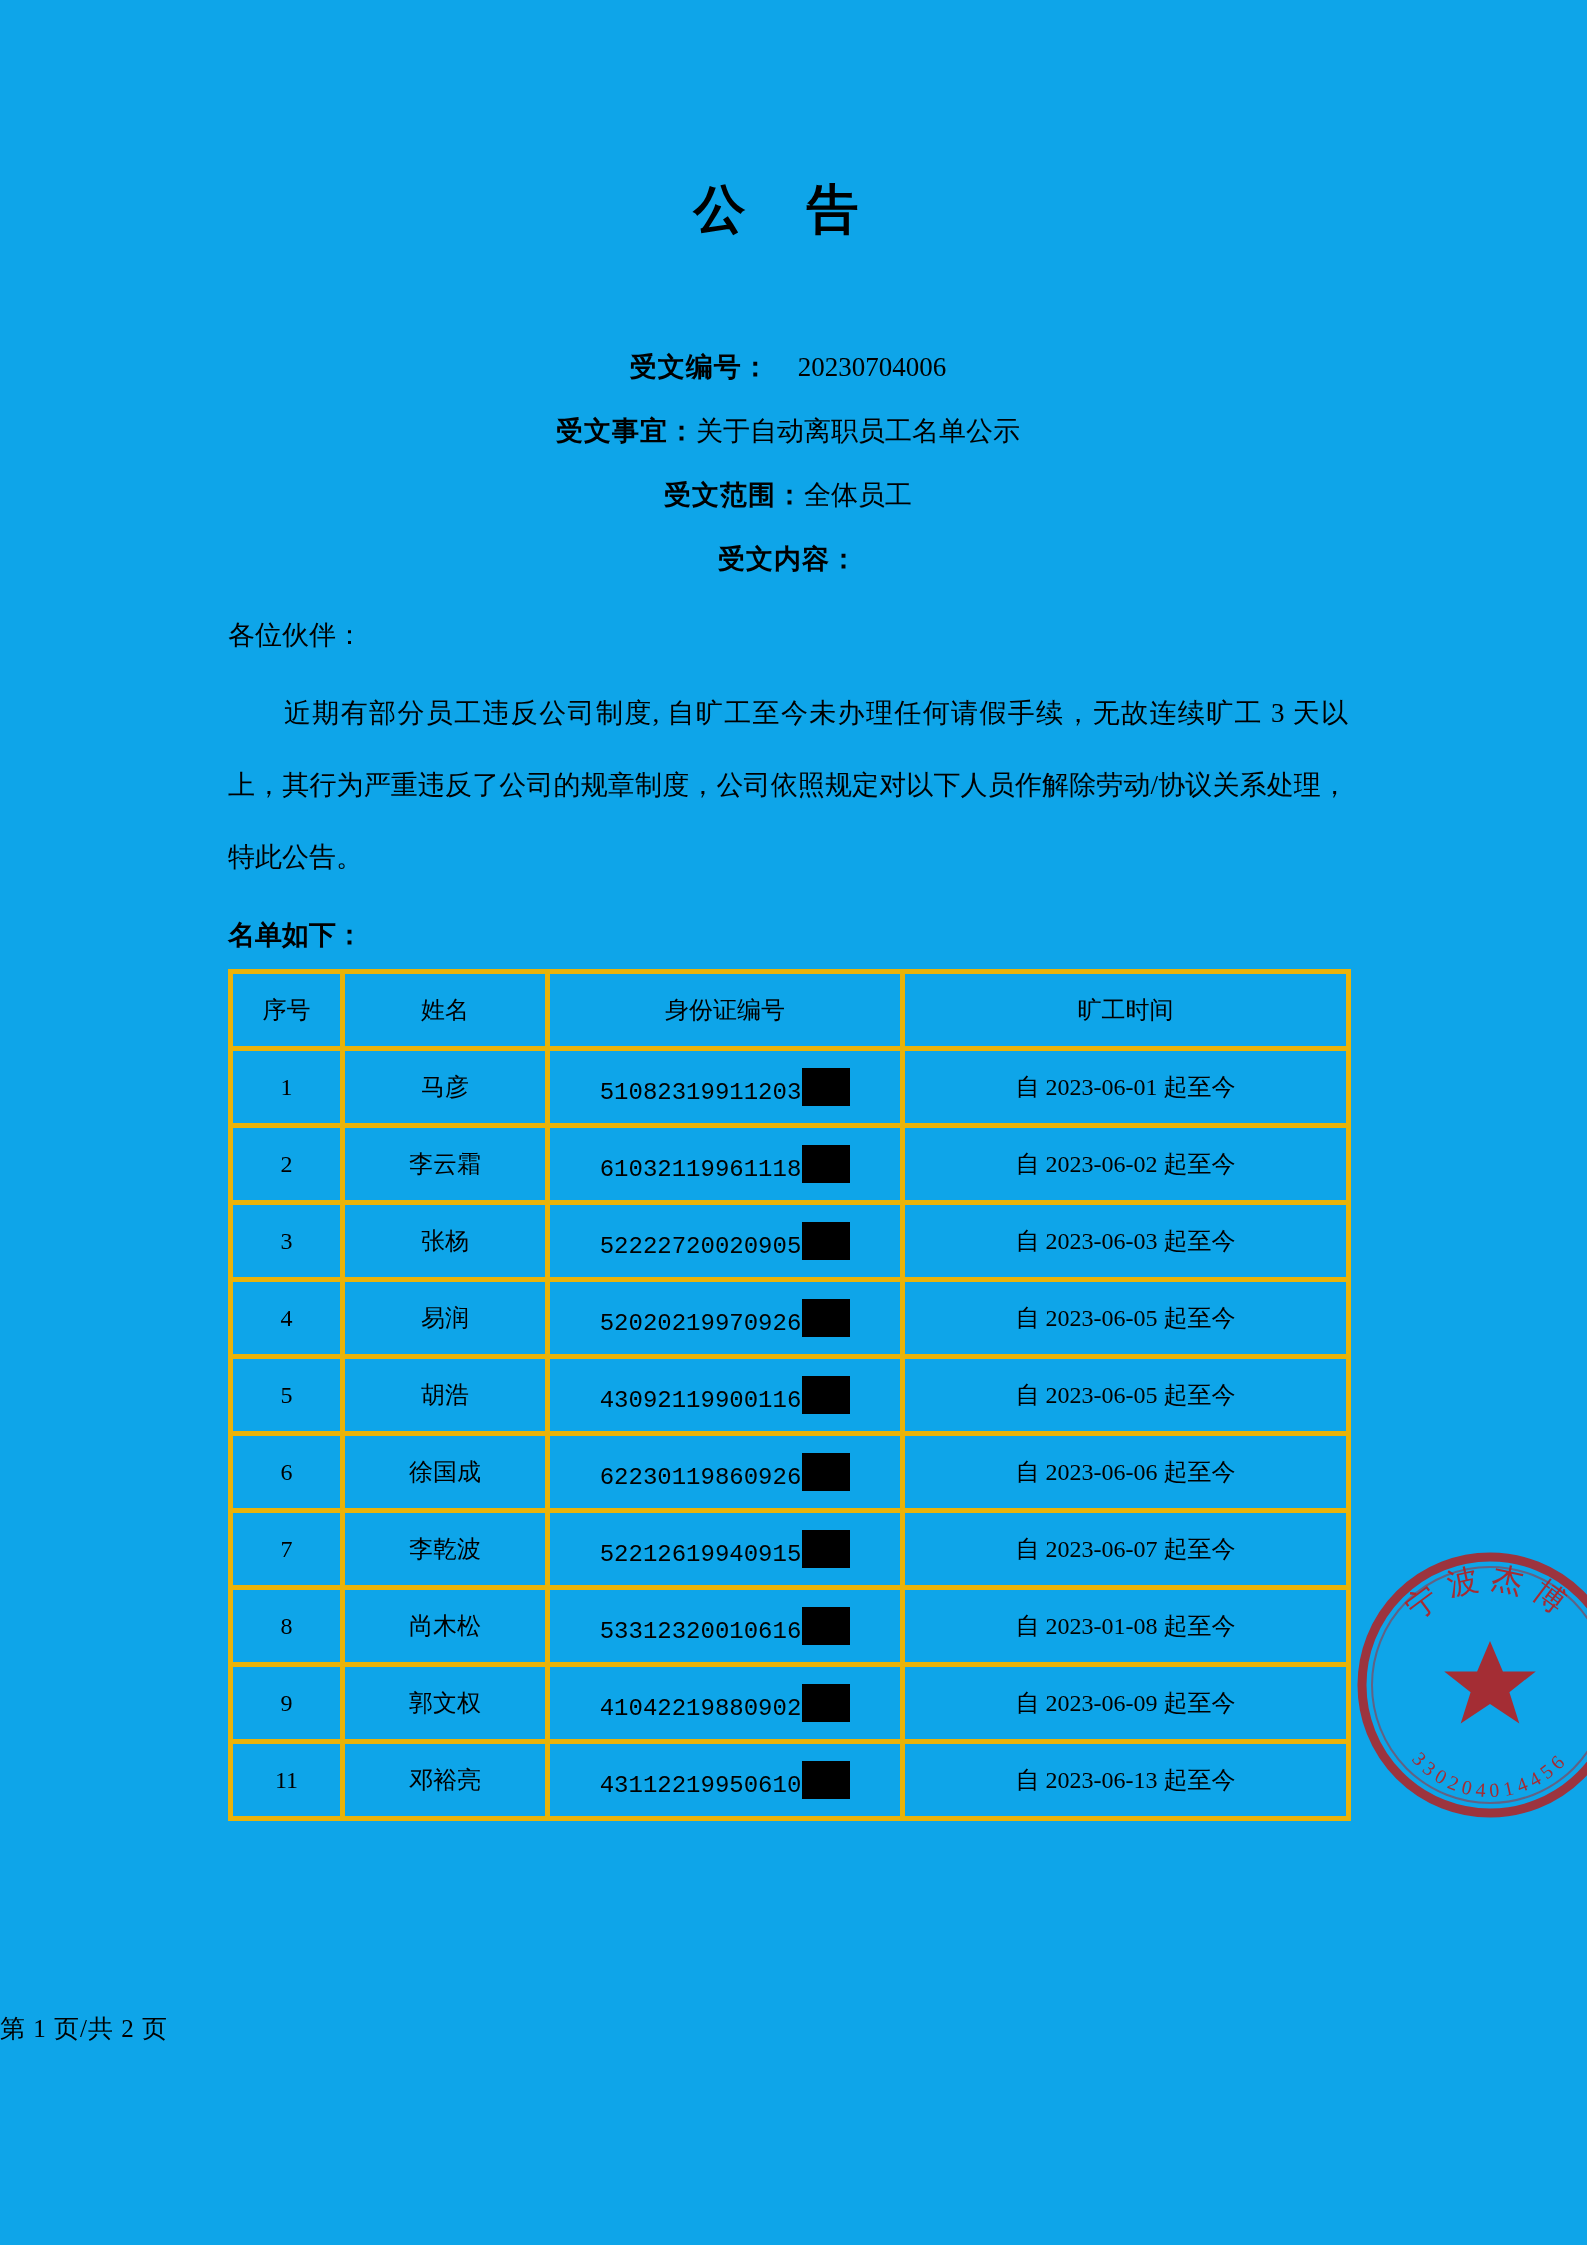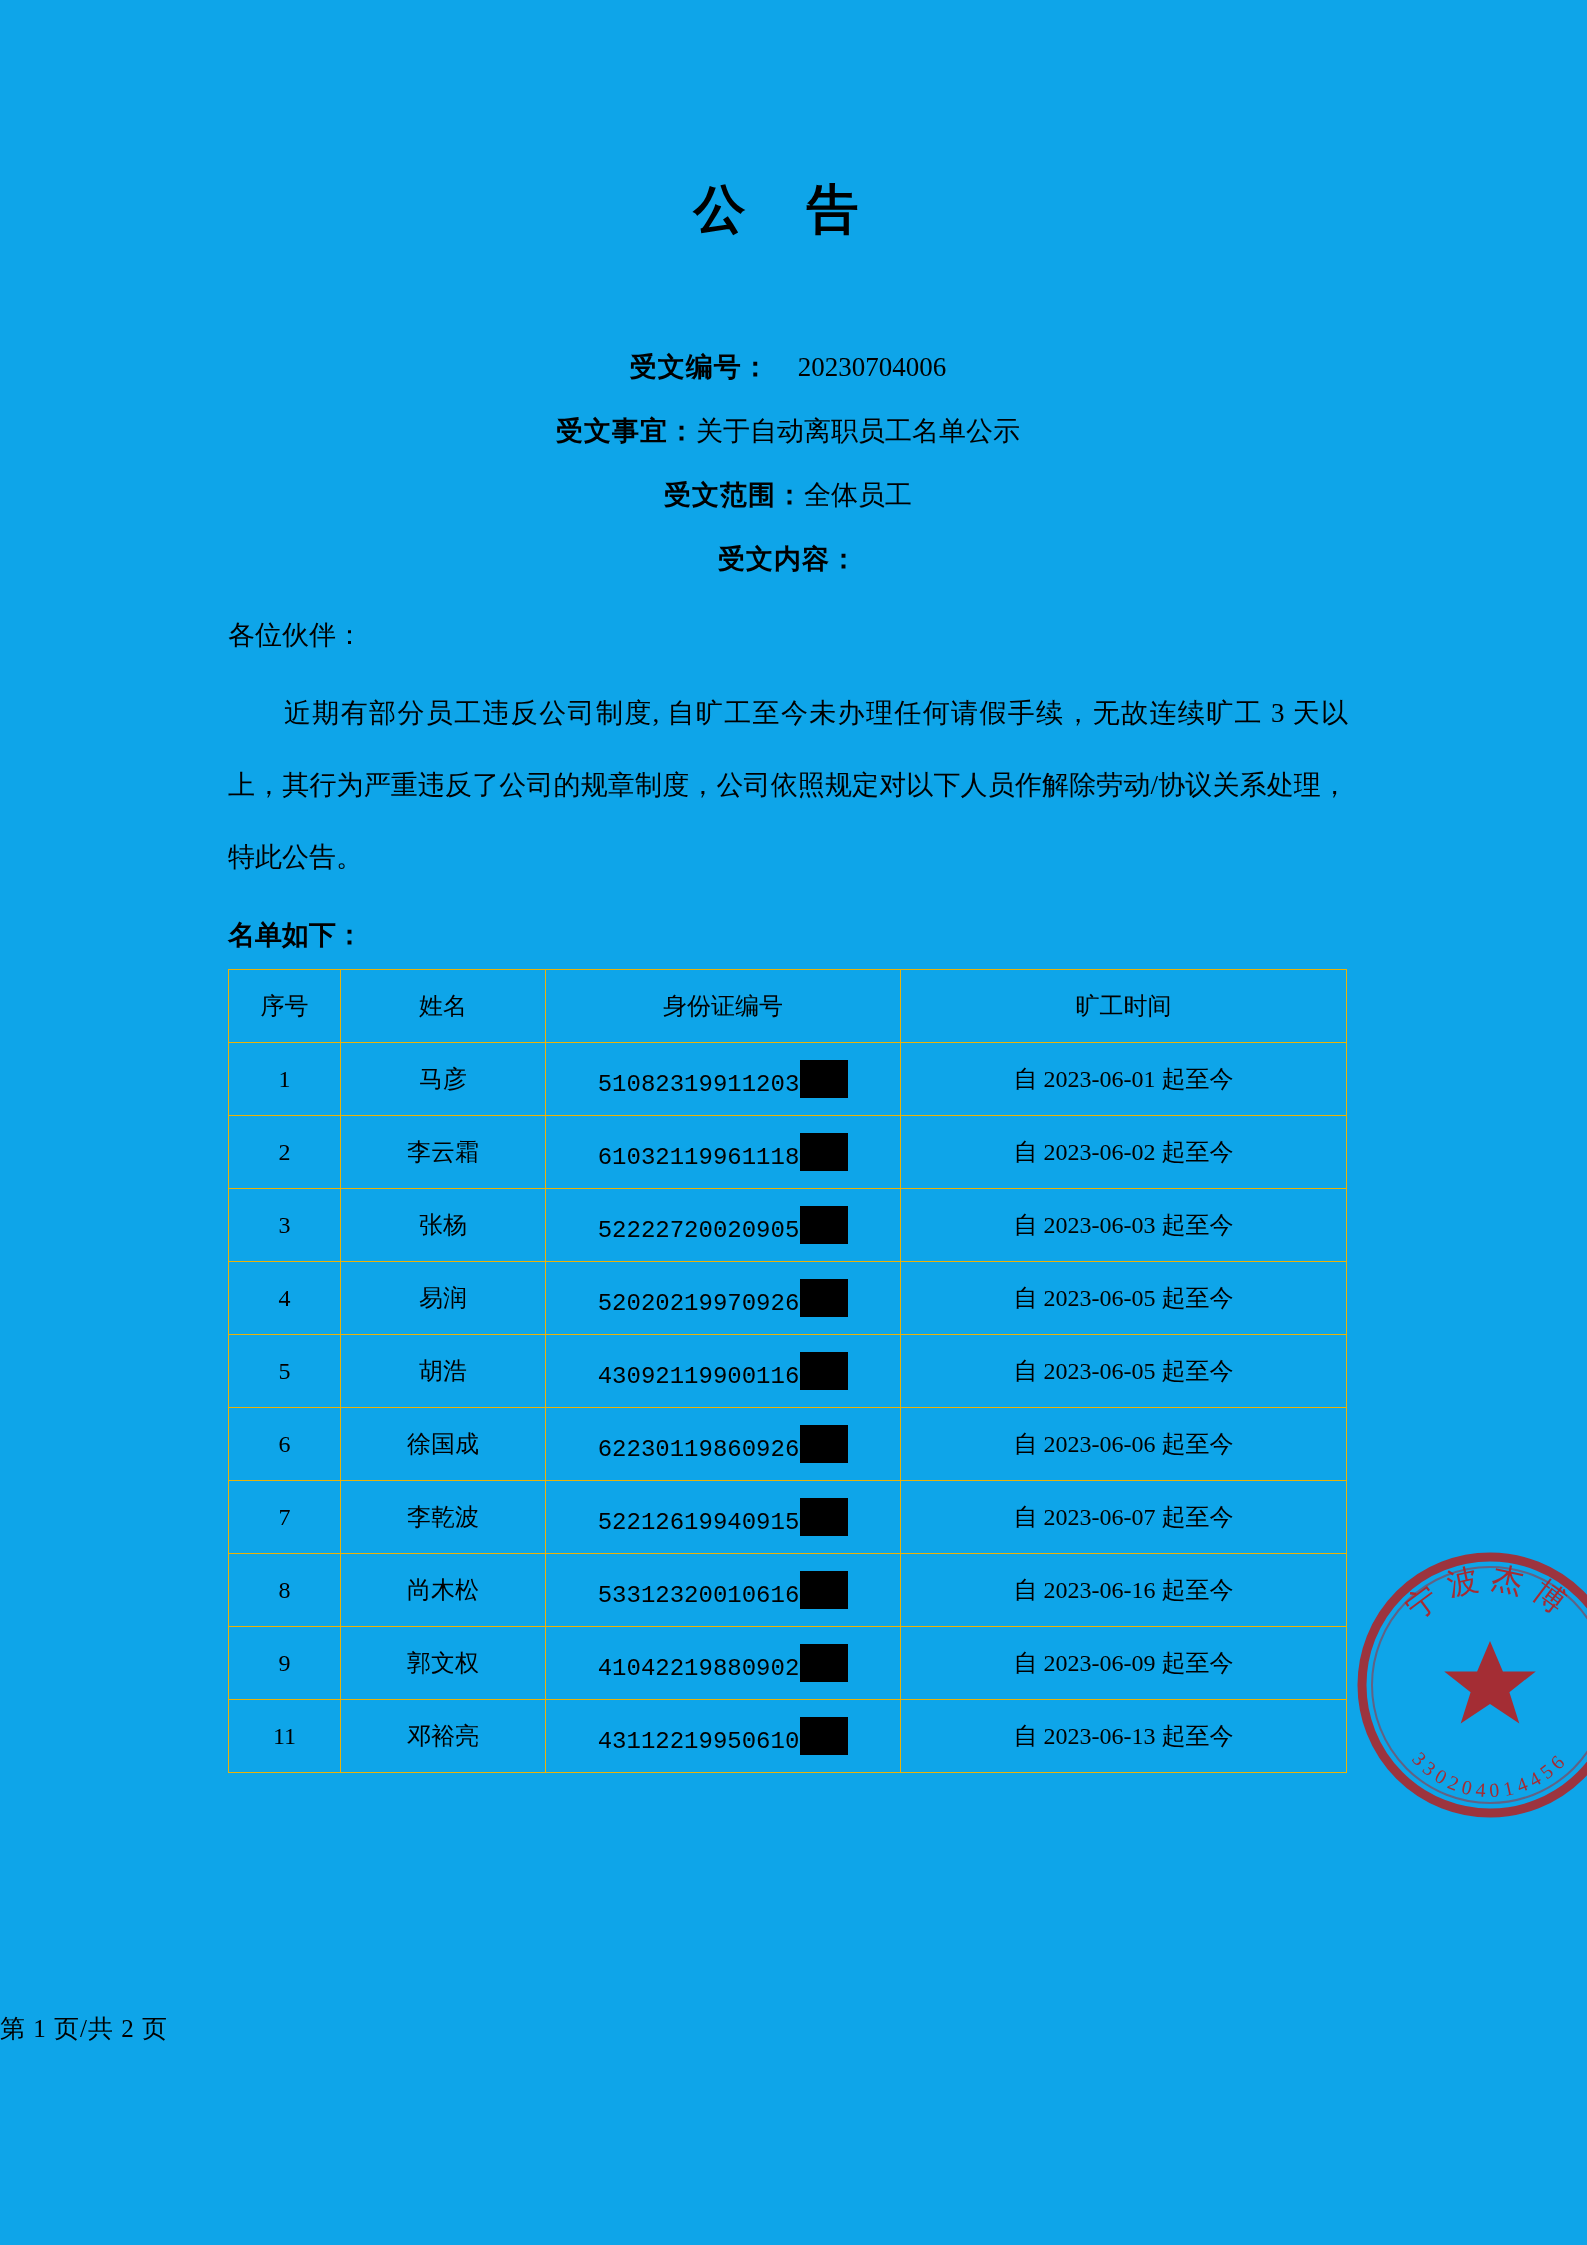--- a/index.html
+++ b/index.html
@@ -85,21 +85,21 @@
   }
 
   
   table.roster {
     border-collapse: collapse;
     width: 1118px;
     margin-top: 6px;
     table-layout: fixed;
   }
   table.roster th, table.roster td {
-    border: 1px solid #eab308;
+    border: 5px solid #eab308;
     text-align: center;
     vertical-align: middle;
     font-size: 24px;
     height: 72px;
     padding: 0;
   }
   table.roster th {
     font-weight: normal;
   }
   .col-idx { width: 112px; }
@@ -226,21 +226,21 @@
           <tr>
             <td>7</td>
             <td>李乾波</td>
             <td><span class="id-cell">52212619940915</span><span class="redact"></span></td>
             <td>自 2023-06-07 起至今</td>
           </tr>
           <tr>
             <td>8</td>
             <td>尚木松</td>
             <td><span class="id-cell">53312320010616</span><span class="redact"></span></td>
-            <td>自 2023-06-16 起至今</td>
+            <td>自 2023-01-08 起至今</td>
           </tr>
           <tr>
             <td>9</td>
             <td>郭文权</td>
             <td><span class="id-cell">41042219880902</span><span class="redact"></span></td>
             <td>自 2023-06-09 起至今</td>
           </tr>
           <tr>
             <td>11</td>
             <td>邓裕亮</td>

